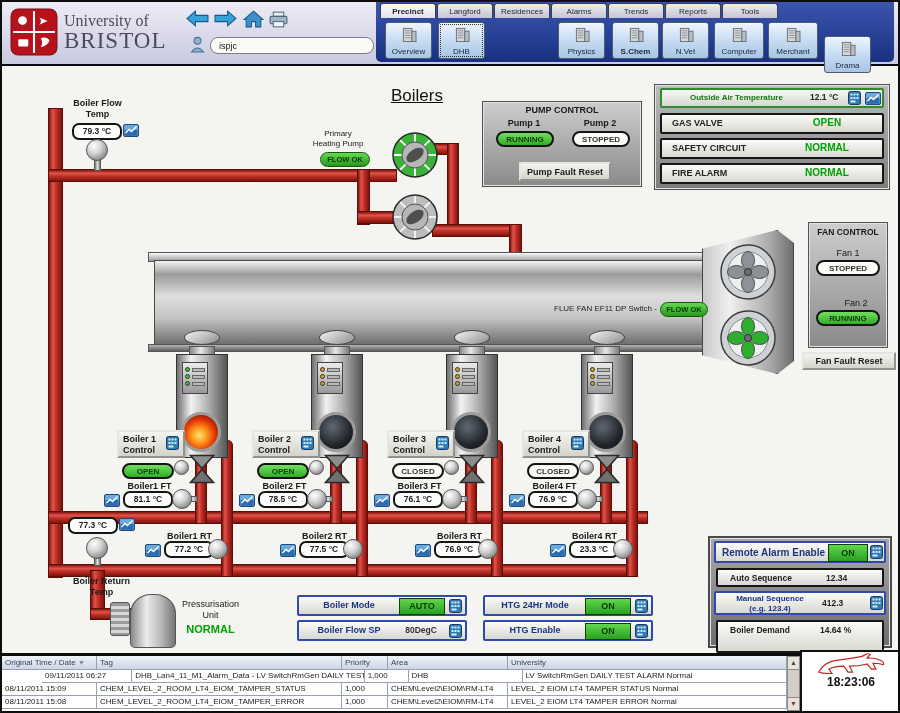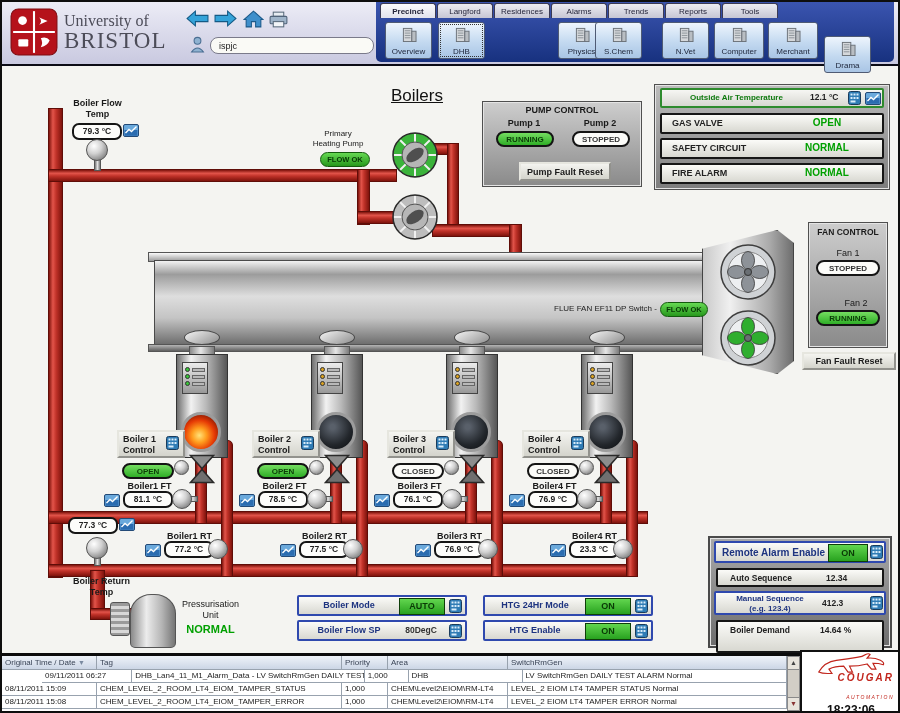--- a/index.html
+++ b/index.html
@@ -176,21 +176,21 @@
     <span class="tab" style="left:346px;">Tools</span>
     <div class="navbtn" style="left:9px;"><svg width="20" height="15">
           <use href="#s-bldg"></use>
         </svg><span class="cap">Overview</span></div>
     <div class="navbtn" style="left:62px;outline:1px dotted #333;outline-offset:-3px;"><svg width="20" height="15">
           <use href="#s-bldg"></use>
         </svg><span class="cap">DHB</span></div>
     <div class="navbtn" style="left:182px;"><svg width="20" height="15">
           <use href="#s-bldg"></use>
         </svg><span class="cap">Physics</span></div>
-    <div class="navbtn" style="left:219px;"><svg width="20" height="15">
+    <div class="navbtn" style="left:236px;font-weight:bold;"><svg width="20" height="15">
           <use href="#s-bldg"></use>
         </svg><span class="cap">S.Chem</span></div>
     <div class="navbtn" style="left:286px;"><svg width="20" height="15">
           <use href="#s-bldg"></use>
         </svg><span class="cap">N.Vet</span></div>
     <div class="navbtn" style="left:338px;width:50px;"><svg width="20" height="15">
           <use href="#s-bldg"></use>
         </svg><span class="cap">Computer</span></div>
     <div class="navbtn" style="left:392px;width:50px;"><svg width="20" height="15">
           <use href="#s-bldg"></use>
@@ -547,21 +547,21 @@
     <span style="position:absolute;left:102px;top:3px;font:bold 8.5px 'Liberation Sans',sans-serif;color:#222;">14.64 %</span>
   </div>
 
   <div class="a" style="left:0;top:651px;width:896px;height:58px;background:#fff;border-top:3px solid #0c0c0c;"></div>
   <div class="a" style="left:0;top:654px;width:785px;">
     <div class="thead" style="display:flex;">
       <div class="tcell" style="width:95px;height:14px;"><span>Original Time / Date</span> <span style="color:#7a8aa0;font-size:7px;">▼</span></div>
       <div class="tcell" style="width:245px;height:14px;">Tag</div>
       <div class="tcell" style="width:46px;height:14px;">Priority</div>
       <div class="tcell" style="width:120px;height:14px;">Area</div>
-      <div class="tcell" style="width:279px;height:14px;">SwitchRmGen</div>
+      <div class="tcell" style="width:279px;height:14px;">University</div>
     </div>
     <div class="trow" style="display:flex;">
       <div class="tcell" style="width:95px;height:13px;margin-left:40px;">09/11/2011 06:27</div>
       <div class="tcell" style="width:245px;height:13px;">DHB_Lan4_11_M1_Alarm_Data - LV SwitchRmGen DAILY TEST ALARM</div>
       <div class="tcell" style="width:46px;height:13px;">1,000</div>
       <div class="tcell" style="width:120px;height:13px;">DHB</div>
       <div class="tcell" style="width:279px;height:13px;">LV SwitchRmGen DAILY TEST ALARM Normal</div>
     </div>
     <div class="trow" style="display:flex;">
       <div class="tcell" style="width:95px;height:13px;">08/11/2011 15:09</div>
@@ -581,21 +581,17 @@
 
   <div class="a" style="left:785px;top:654px;width:13px;height:55px;background:#d2cec6;border:1px solid #8a8a8a;box-sizing:border-box;">
     <div style="height:12px;background:#e8e4dc;border-bottom:1px solid #8a8a8a;font:7px/12px 'Liberation Sans',sans-serif;text-align:center;color:#444;">▲</div>
     <div style="position:absolute;bottom:0;left:0;right:0;height:12px;background:#e8e4dc;border-top:1px solid #8a8a8a;font:7px/12px 'Liberation Sans',sans-serif;text-align:center;color:#833;">▼</div>
   </div>
 
   <div class="a" style="left:798px;top:648px;width:100px;height:61px;background:#fff;border-left:2px solid #111;border-top:2px solid #111;box-sizing:border-box;">
     <svg width="96" height="22" style="display:block;margin:1px auto 0;">
         <use href="#s-cat"></use>
       </svg>
-    <div style="text-align:right;padding-right:6px;margin-top:-8px;">
-      <span style="font:italic bold 10px 'Liberation Sans',sans-serif;color:#c1251c;letter-spacing:2px;">COUGAR</span><br>
-      <span style="font:italic 5px 'Liberation Sans',sans-serif;color:#c1251c;letter-spacing:1.5px;">AUTOMATION</span>
-    </div>
     <div style="text-align:center;font:bold 12px 'Liberation Sans',sans-serif;color:#111;">18:23:06</div>
 
   </div>
 
 </div>
 
 </body></html>

